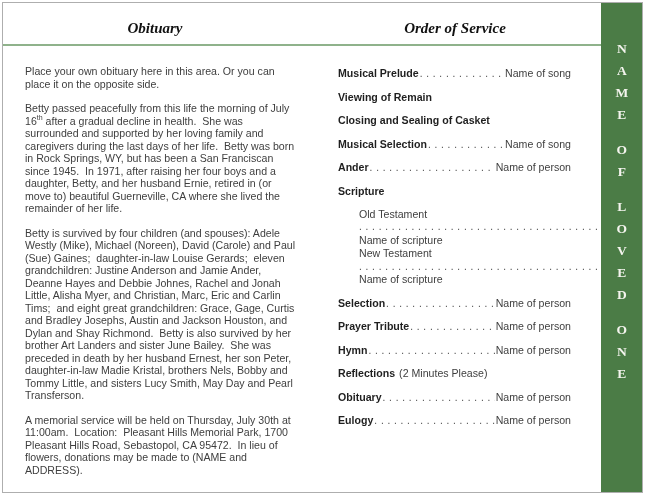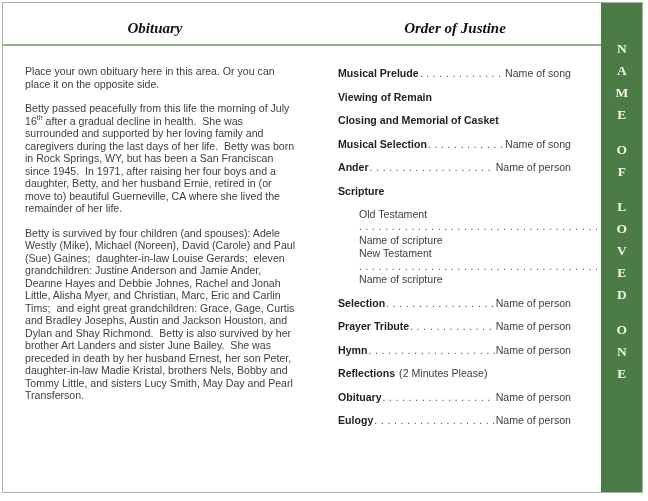--- a/index.html
+++ b/index.html
@@ -70,44 +70,45 @@
     letter-spacing: 7px; color: #f4f4ee;
     margin-bottom: 13px;
   }
 </style>
 </head>
 <body>
 
 <div class="page">
 
   <div class="hdr-title hdr-left">Obituary</div>
-  <div class="hdr-title hdr-right">Order of Justine</div>
+  <div class="hdr-title hdr-right">Order of Service</div>
   <div class="divider"></div>
 
   <div class="obituary-col">
     <p class="ob-par">Place your own obituary here in this area. Or you can place it on the opposite side.</p>
     <p class="ob-par"><span>Betty passed peacefully from this life the morning of July 16</span><sup>th</sup><span> after a gradual decline in health.  She was surrounded and supported by her loving family and caregivers during the last days of her life.  Betty was born in Rock Springs, WY, but has been a San Franciscan since 1945.  In 1971, after raising her four boys and a daughter, Betty, and her husband Ernie, retired in (or move to) beautiful Guerneville, CA where she lived the remainder of her life.</span></p>
     <p class="ob-par">Betty is survived by four children (and spouses): Adele Westly (Mike), Michael (Noreen), David (Carole) and Paul (Sue) Gaines;  daughter-in-law Louise Gerards;  eleven grandchildren: Justine Anderson and Jamie Ander, Deanne Hayes and Debbie Johnes, Rachel and Jonah Little, Alisha Myer, and Christian, Marc, Eric and Carlin Tims;  and eight great grandchildren: Grace, Gage, Curtis and Bradley Josephs, Austin and Jackson Houston, and Dylan and Shay Richmond.  Betty is also survived by her brother Art Landers and sister June Bailey.  She was preceded in death by her husband Ernest, her son Peter, daughter-in-law Madie Kristal, brothers Nels, Bobby and Tommy Little, and sisters Lucy Smith, May Day and Pearl Transferson.</p>
+    <p class="ob-par">A memorial service will be held on Thursday, July 30th at 11:00am.  Location:  Pleasant Hills Memorial Park, 1700 Pleasant Hills Road, Sebastopol, CA 95472.  In lieu of flowers, donations may be made to (NAME and ADDRESS).</p>
   </div>
 
   <div class="service-col">
 
     <div class="svc-row">
       <span class="svc-label">Musical Prelude</span>
       <span class="leader"></span>
       <span class="svc-value">Name of song</span>
     </div>
 
 
     <div class="svc-row">
       <span class="svc-label">Viewing of Remain</span>
     </div>
 
     <div class="svc-row">
-      <span class="svc-label">Closing and Memorial of Casket</span>
+      <span class="svc-label">Closing and Sealing of Casket</span>
     </div>
 
     <div class="svc-row">
       <span class="svc-label">Musical Selection</span>
       <span class="leader"></span>
       <span class="svc-value">Name of song</span>
     </div>
 
     <div class="svc-row">
       <span class="svc-label">Ander</span>

